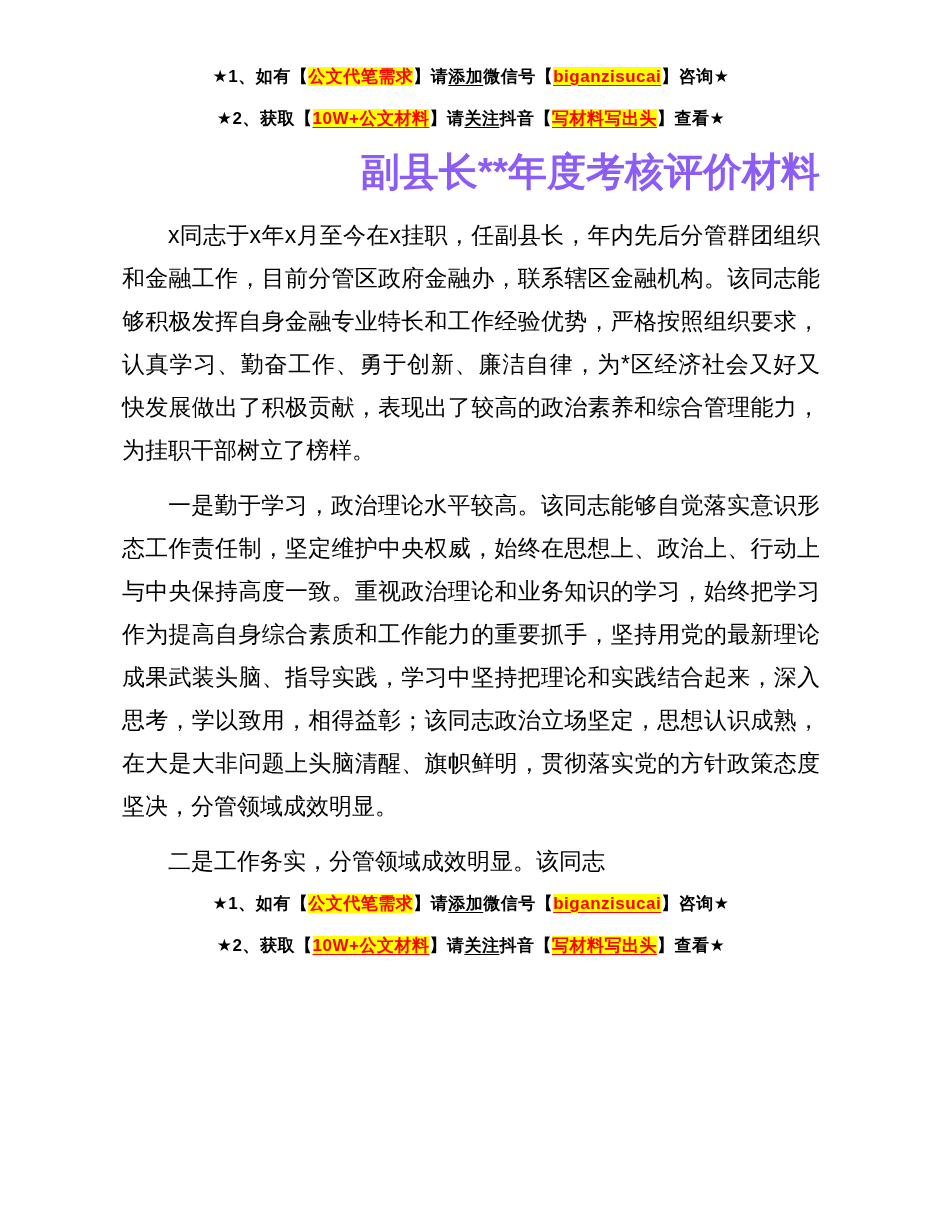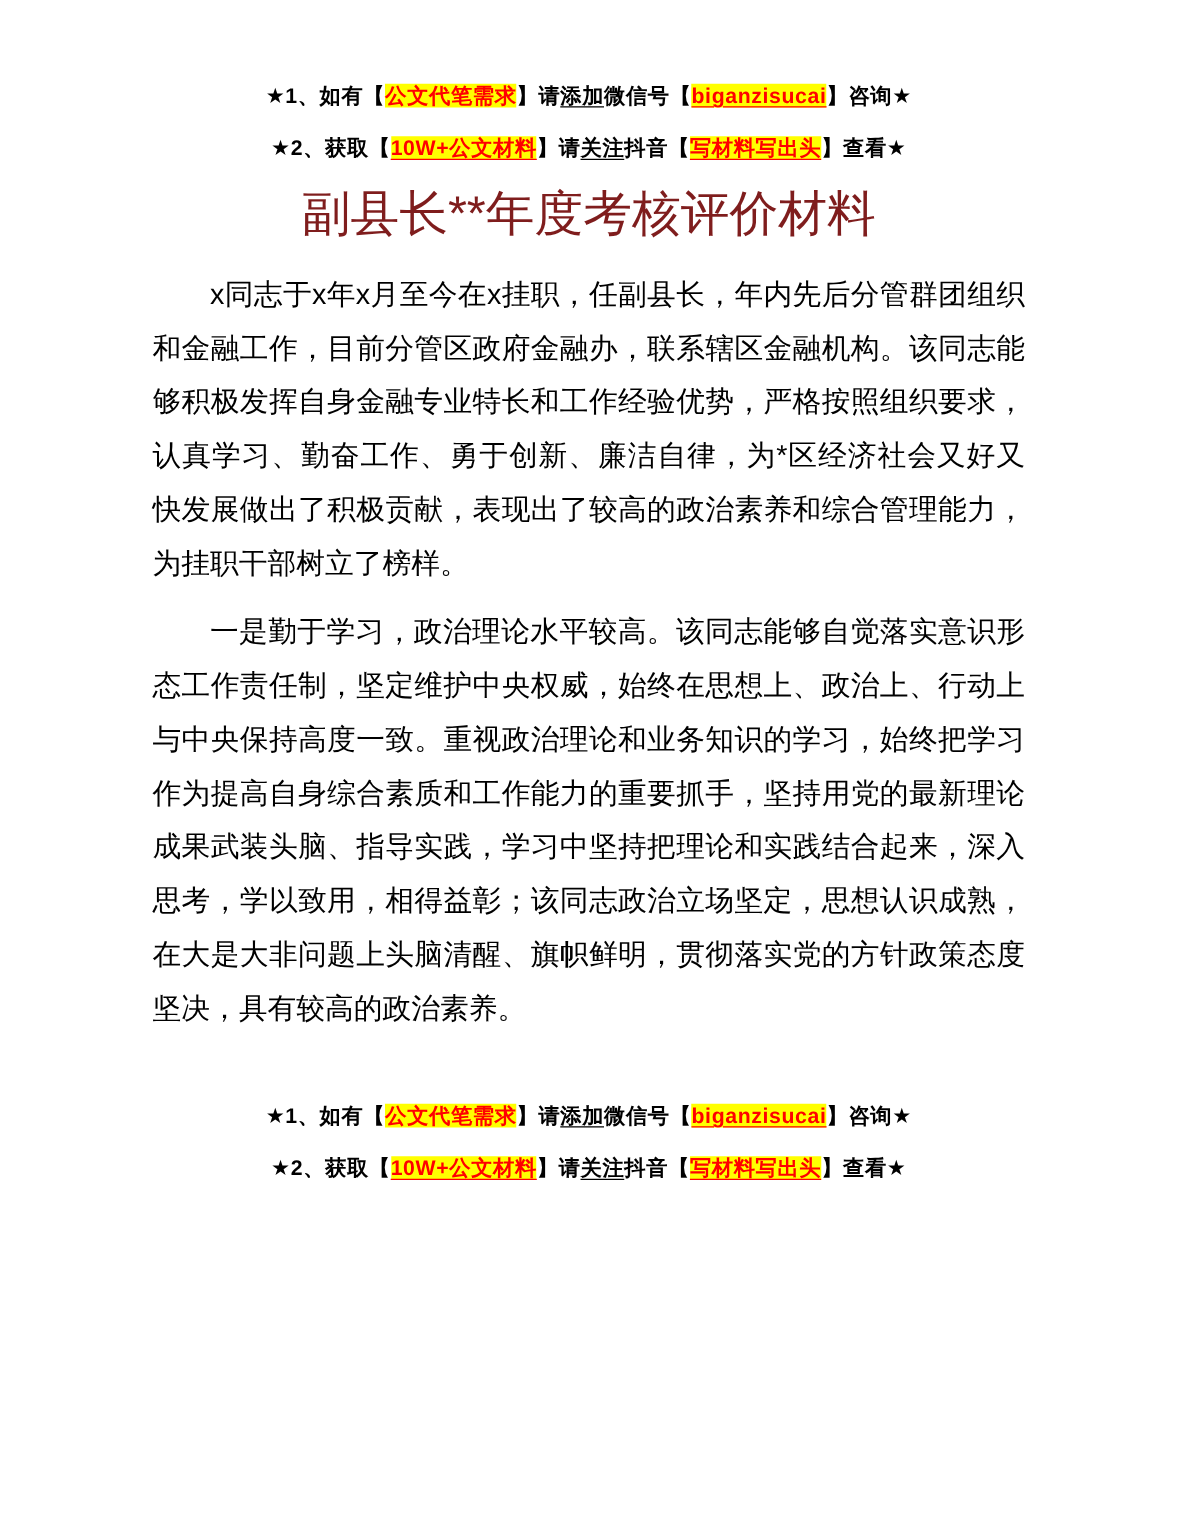--- a/index.html
+++ b/index.html
@@ -37,23 +37,23 @@
     color: #ff0000;
   }
   .ul {
     text-decoration: underline;
     text-underline-offset: 3px;
   }
   .doc-title {
     margin: 8px 0 0 0;
     font-size: 39px;
     line-height: 48px;
-    font-weight: normal;
-    text-align: center;
-    color: #7f1d1d;
+    font-weight: bold;
+    text-align: right;
+    color: #8b5cf6;
   }
   .doc-body {
     flex: 0 0 auto;
     margin-top: 6px;
   }
   .body-para {
     margin: 12px 0 0 0;
     font-size: 23px;
     line-height: 43px;
     text-indent: 2em;
@@ -79,21 +79,22 @@
     </div>
     <div class="promo-line">
       <span>★2、获取【</span><span class="hl ul">10W+公文材料</span><span>】请</span><span class="ul">关注</span><span>抖音【</span><span class="hl ul">写材料写出头</span><span>】查看★</span>
     </div>
   </div>
 
   <h1 class="doc-title">副县长**年度考核评价材料</h1>
 
   <div class="doc-body">
     <p class="body-para">x同志于x年x月至今在x挂职，任副县长，年内先后分管群团组织和金融工作，目前分管区政府金融办，联系辖区金融机构。该同志能够积极发挥自身金融专业特长和工作经验优势，严格按照组织要求，认真学习、勤奋工作、勇于创新、廉洁自律，为*区经济社会又好又快发展做出了积极贡献，表现出了较高的政治素养和综合管理能力，为挂职干部树立了榜样。</p>
-    <p class="body-para">一是勤于学习，政治理论水平较高。该同志能够自觉落实意识形态工作责任制，坚定维护中央权威，始终在思想上、政治上、行动上与中央保持高度一致。重视政治理论和业务知识的学习，始终把学习作为提高自身综合素质和工作能力的重要抓手，坚持用党的最新理论成果武装头脑、指导实践，学习中坚持把理论和实践结合起来，深入思考，学以致用，相得益彰；该同志政治立场坚定，思想认识成熟，在大是大非问题上头脑清醒、旗帜鲜明，贯彻落实党的方针政策态度坚决，具有较高的政治素养。</p>
+    <p class="body-para">一是勤于学习，政治理论水平较高。该同志能够自觉落实意识形态工作责任制，坚定维护中央权威，始终在思想上、政治上、行动上与中央保持高度一致。重视政治理论和业务知识的学习，始终把学习作为提高自身综合素质和工作能力的重要抓手，坚持用党的最新理论成果武装头脑、指导实践，学习中坚持把理论和实践结合起来，深入思考，学以致用，相得益彰；该同志政治立场坚定，思想认识成熟，在大是大非问题上头脑清醒、旗帜鲜明，贯彻落实党的方针政策态度坚决，分管领域成效明显。</p>
+    <p class="body-para">二是工作务实，分管领域成效明显。该同志</p>
   </div>
 
   <div class="spacer"></div>
 
   <div class="footer-block">
     <div class="promo-line">
       <span>★1、如有【</span><span class="hl">公文代笔需求</span><span>】请</span><span class="ul">添加</span><span>微信号【</span><span class="hl ul">biganzisucai</span><span>】咨询★</span>
     </div>
     <div class="promo-line">
       <span>★2、获取【</span><span class="hl ul">10W+公文材料</span><span>】请</span><span class="ul">关注</span><span>抖音【</span><span class="hl ul">写材料写出头</span><span>】查看★</span>

